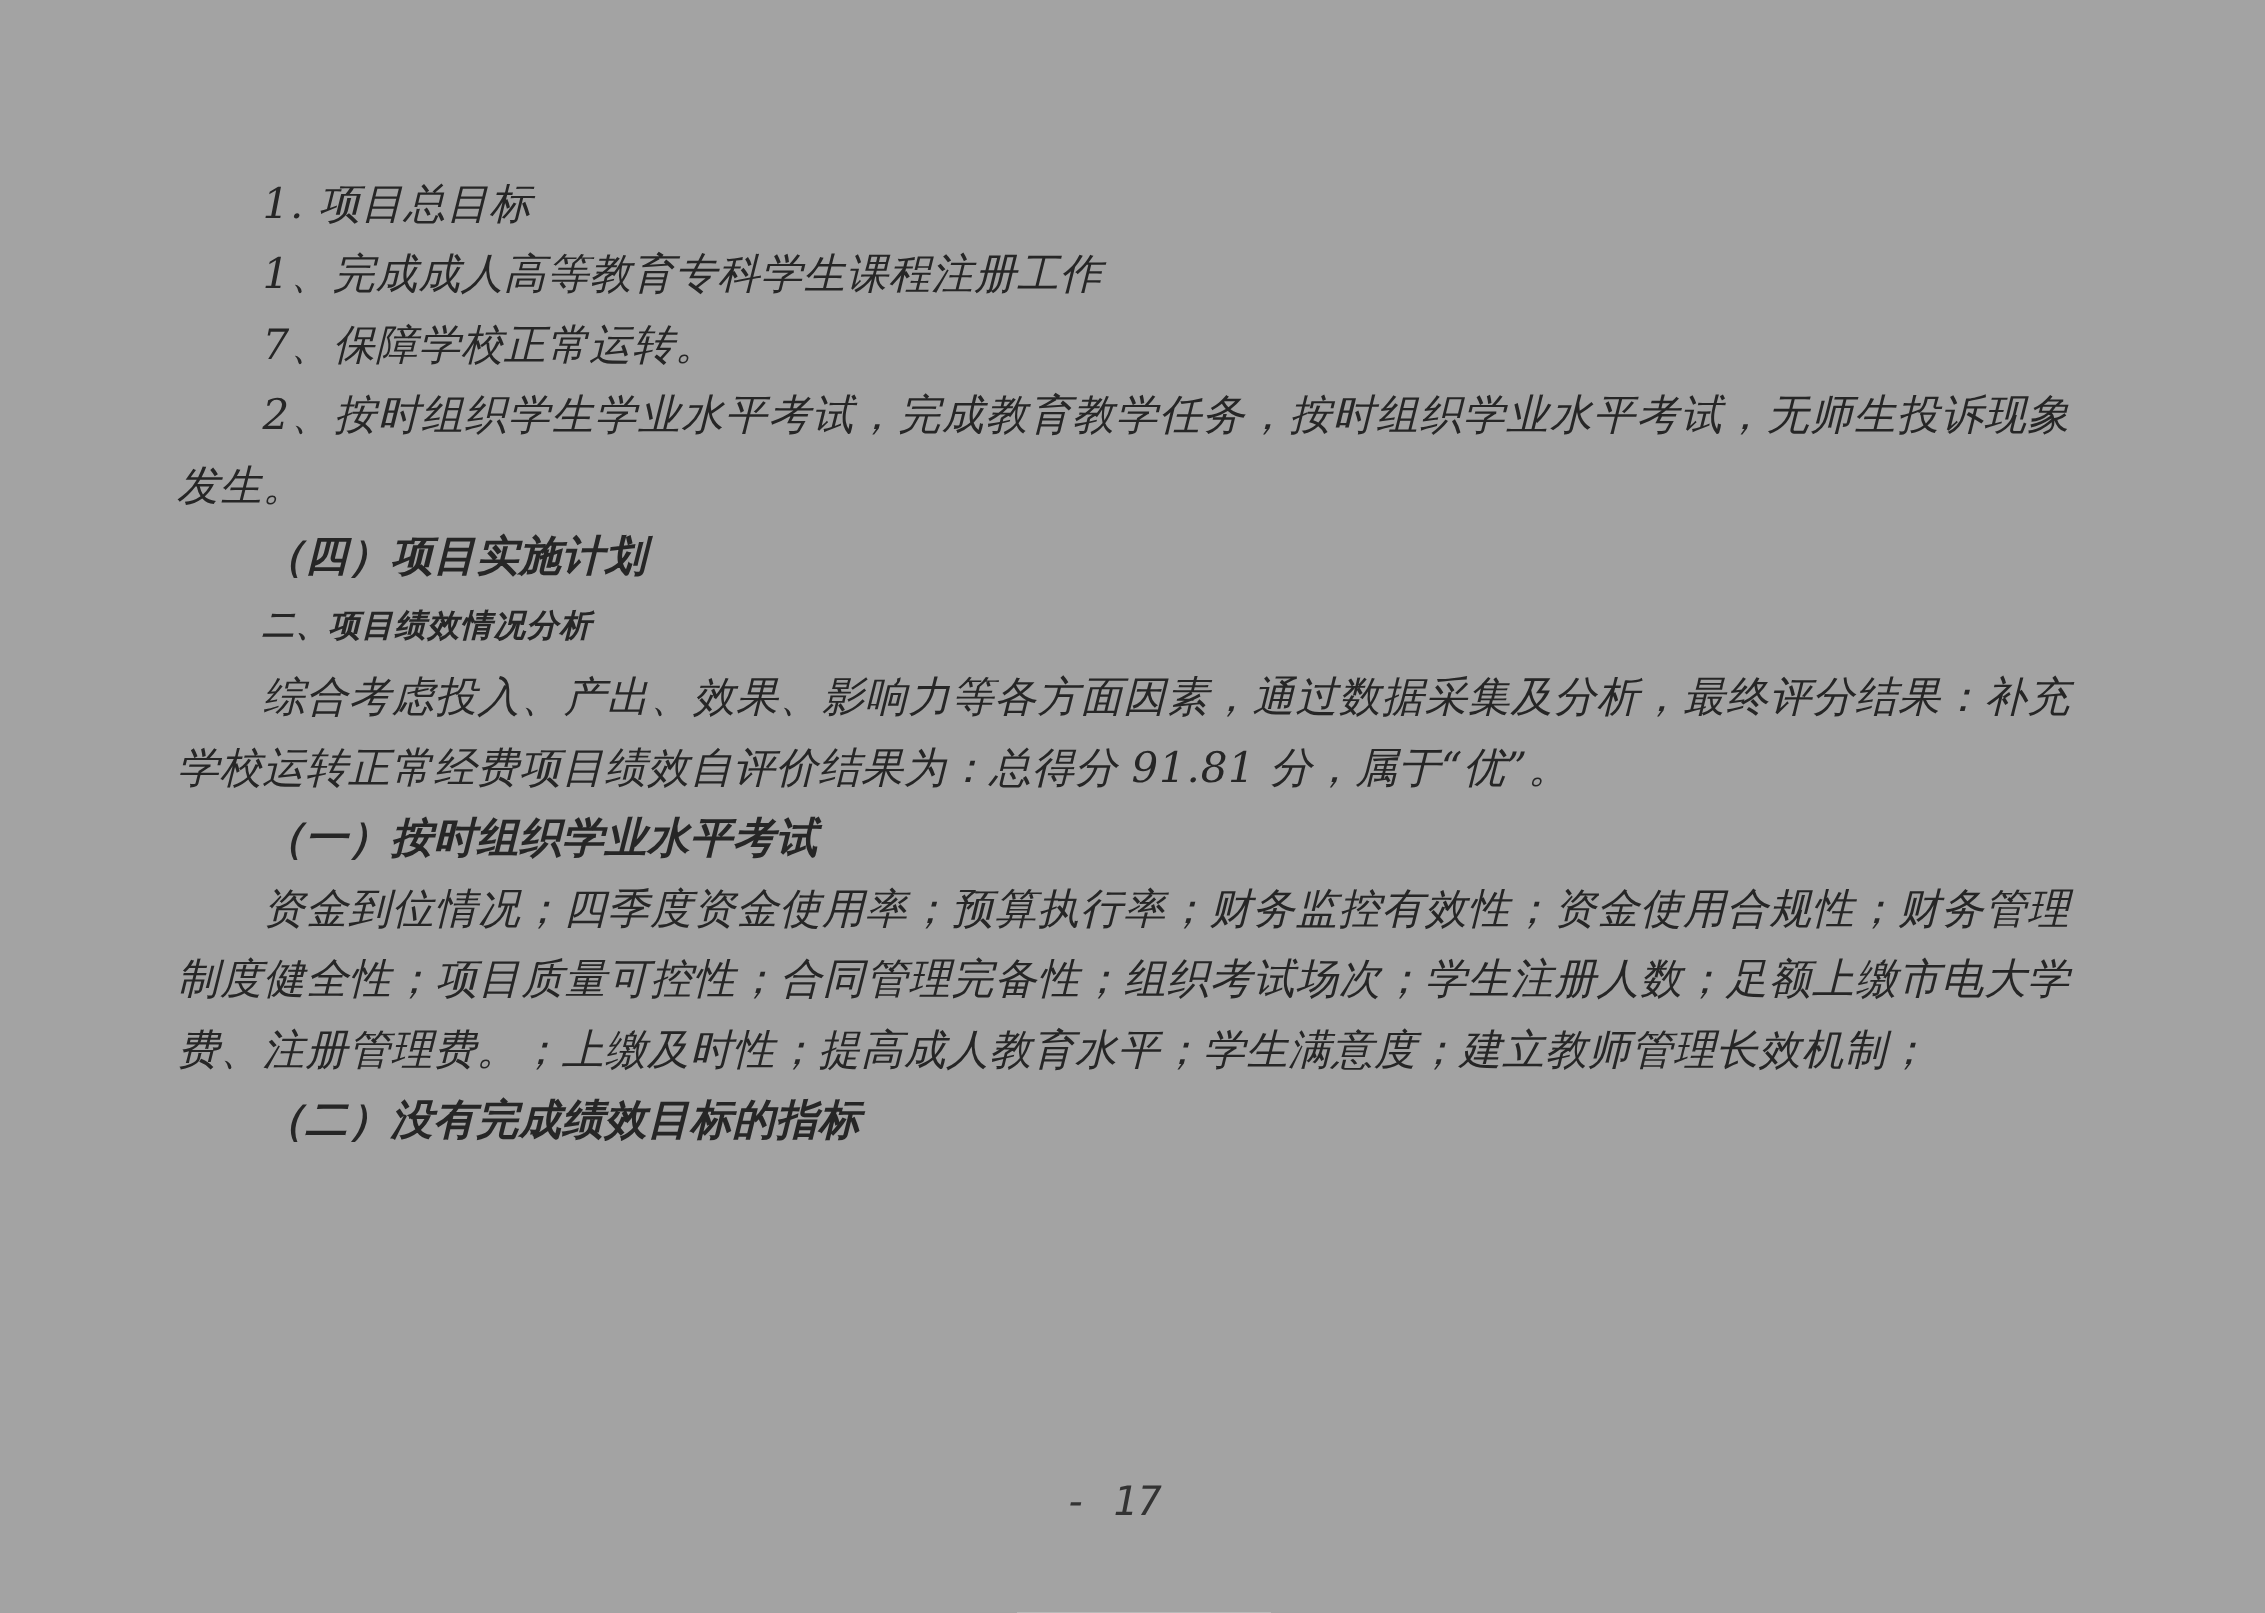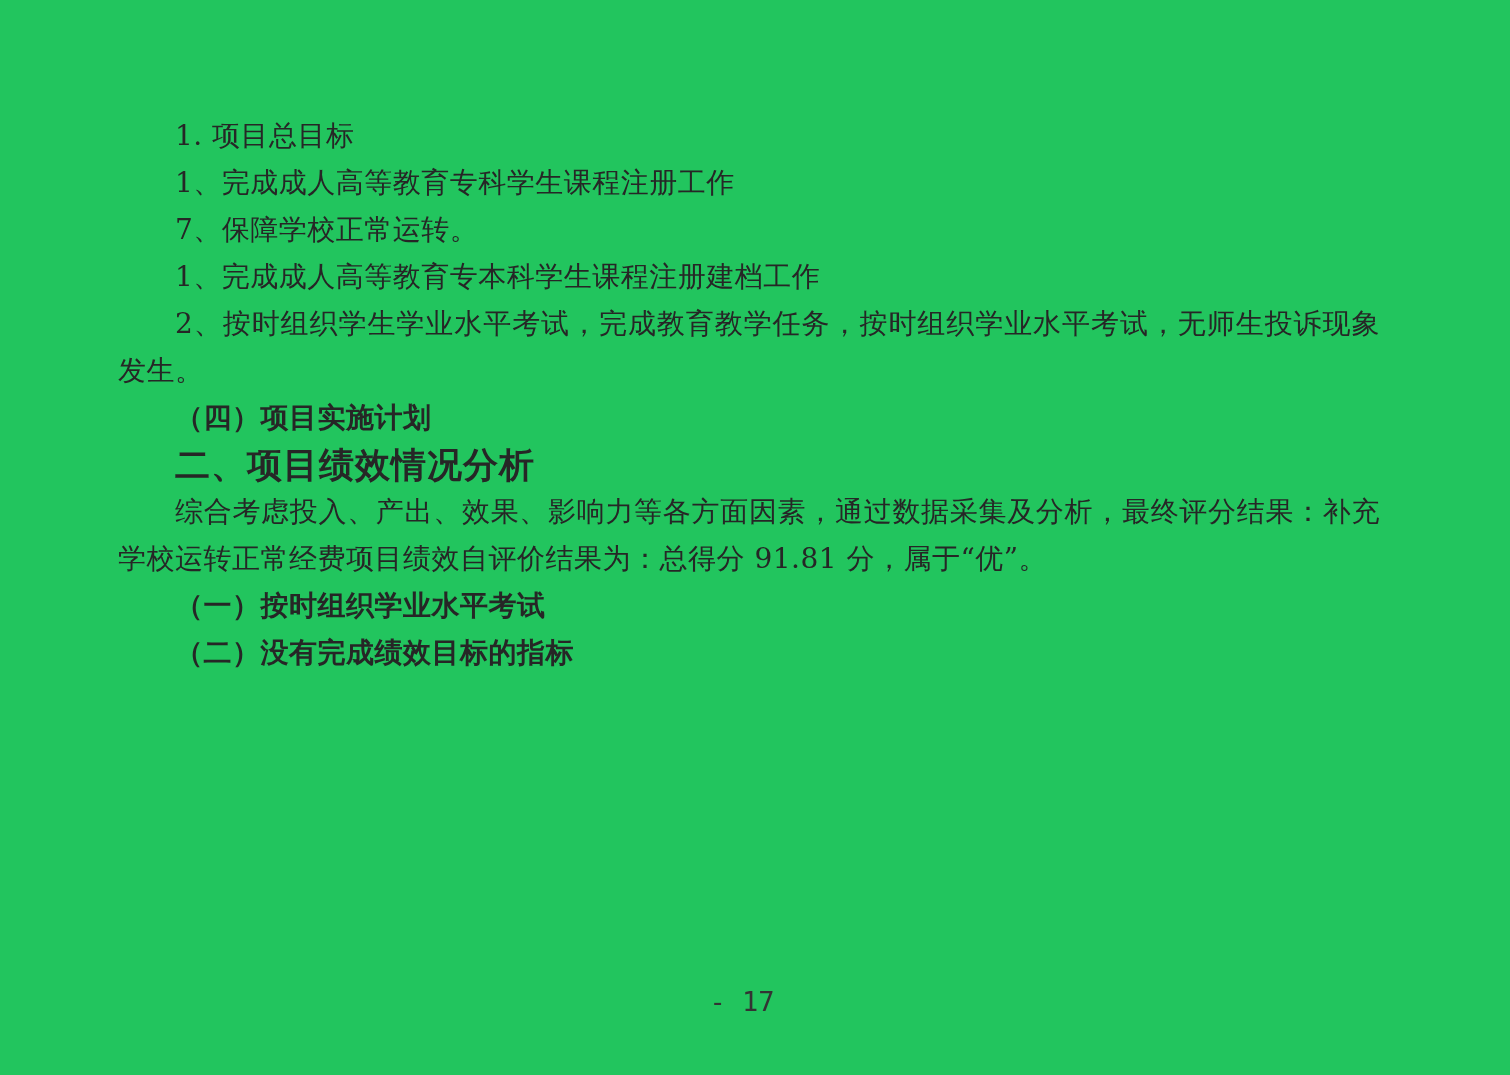--- a/index.html
+++ b/index.html
@@ -10,21 +10,22 @@
     width: 1510px;
     height: 1075px;
     background: #ffffff;
     position: relative;
     overflow: hidden;
     font-family: "DejaVu Serif", serif;
   }
   .page {
     position: absolute;
     inset: 0;
-    background: #22c55e;
+    background: #a3a3a3;
+    font-style: italic;
   }
   .content {
     position: absolute;
     left: 118px;
     top: 112px;
     width: 1262px;
     color: #262626;
   }
   .content p {
     margin: 0;
@@ -33,21 +34,21 @@
     text-indent: 57px;
     text-align: justify;
     letter-spacing: 0.5px;
   }
   .content p.kai-bold {
     font-weight: bold;
   }
   .content p.hei-bold {
     font-family: "Liberation Sans", sans-serif;
     font-weight: bold;
-    font-size: 35px;
+    font-size: 21px;
     letter-spacing: 1px;
   }
   .footer {
     position: absolute;
     top: 986px;
     left: 0;
     width: 100%;
     text-align: center;
     transform: translateX(-13px);
     font-family: "DejaVu Sans Mono", monospace;
@@ -56,22 +57,22 @@
   }
 </style>
 </head>
 <body>
 
 <div class="page">
   <div class="content">
     <p>1. 项目总目标</p>
     <p>1、完成成人高等教育专科学生课程注册工作</p>
     <p>7、保障学校正常运转。</p>
-    <p>1、完成成人高等教育专本科学生课程注册建档工作</p>
     <p>2、按时组织学生学业水平考试，完成教育教学任务，按时组织学业水平考试，无师生投诉现象发生。</p>
     <p class="kai-bold">（四）项目实施计划</p>
     <p class="hei-bold">二、项目绩效情况分析</p>
     <p>综合考虑投入、产出、效果、影响力等各方面因素，通过数据采集及分析，最终评分结果：补充学校运转正常经费项目绩效自评价结果为：总得分 91.81 分，属于“优”。</p>
     <p class="kai-bold">（一）按时组织学业水平考试</p>
+    <p>资金到位情况；四季度资金使用率；预算执行率；财务监控有效性；资金使用合规性；财务管理制度健全性；项目质量可控性；合同管理完备性；组织考试场次；学生注册人数；足额上缴市电大学费、注册管理费。；上缴及时性；提高成人教育水平；学生满意度；建立教师管理长效机制；</p>
     <p class="kai-bold">（二）没有完成绩效目标的指标</p>
   </div>
   <div class="footer">- 17</div>
 </div>
 
 </body></html>

